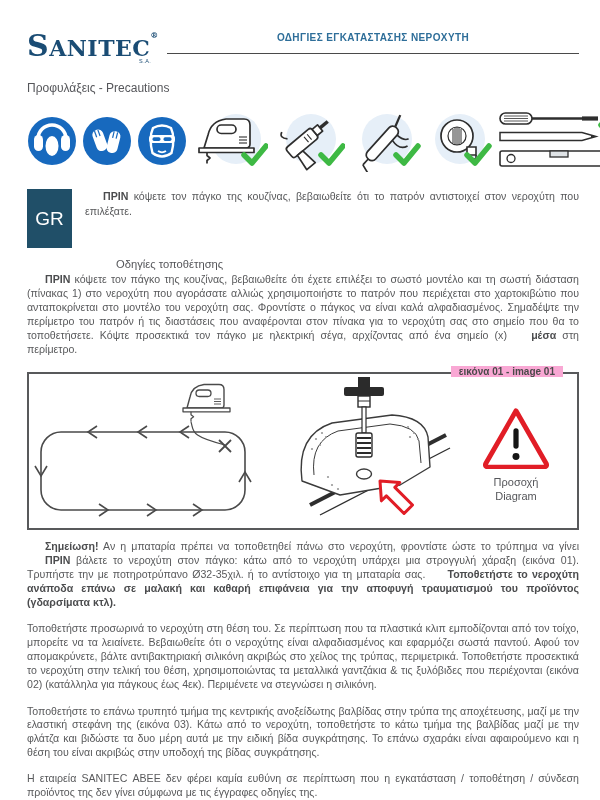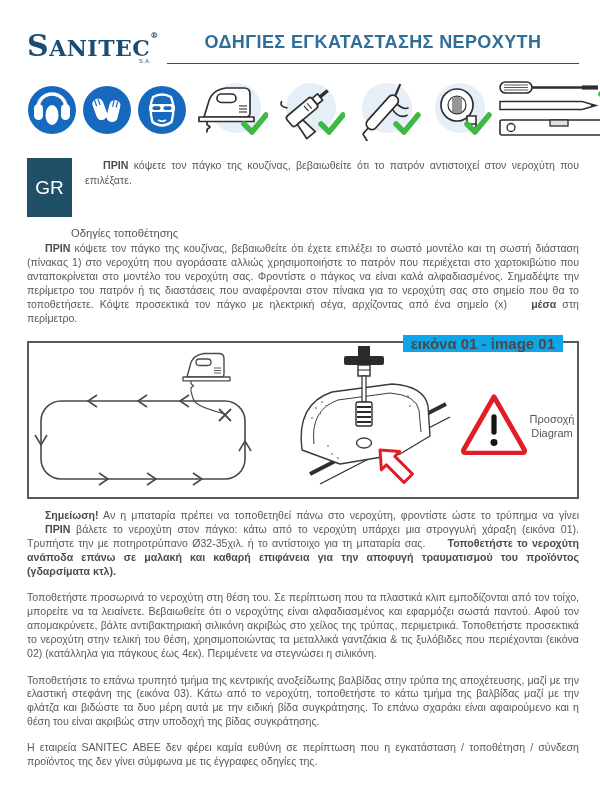--- a/index.html
+++ b/index.html
@@ -9,66 +9,67 @@
 
   
   .header { display:flex; align-items:flex-start;justify-content:flex-end; }
   .logo-block { width:140px; position:relative; padding-top:4px; }
   .logo-main { font-family:"DejaVu Serif", serif; color:#1A4C74; font-weight:600; letter-spacing:.5px; white-space:nowrap; }
   .logo-s { font-size:30px; }
   .logo-rest { font-size:22px; }
   .logo-reg { font-size:8px; vertical-align:18px; color:#1A4C74; }
   .logo-sa { position:absolute; left:112px; top:34px; font-size:5.5px; color:#1A4C74; letter-spacing:.5px; }
   .header-right { flex:1; padding-bottom:10px; border-bottom:1.5px solid #4a4a4a; margin-top:8px; }
-  .doc-title { text-align:center; color:#2E6E99; font-weight:bold; font-size:18px; letter-spacing:.4px; }
+  .doc-title { text-align:center; color:#2E6E99; font-weight:bold; font-size:10px; letter-spacing:.4px; }
 
   .section-heading { margin-top:18px; font-size:12px; color:#55565A; }
 
   
   .icons-row { margin-top:14px; display:flex; align-items:center; gap:5px; height:64px; }
   .icons-row svg { display:block; }
 
   
   .gr-row { display:flex; margin-top:16px; }
   .gr-badge { width:45px; height:59px; background:#204F68; color:#fff; font-size:19px; display:flex; align-items:center; justify-content:center; flex:0 0 45px; }
   .gr-text { margin-left:13px; font-size:10.6px; line-height:14.5px; text-align:justify; }
-  .subheading { margin-top:10px; margin-left:44px; font-size:11.2px; color:#55565A; }
+  .subheading { margin-top:10px; margin-left:89px; font-size:11.2px; color:#55565A; }
 
   p.body { font-size:10.6px; line-height:13.9px; text-align:justify; color:#58595B; }
   p.body b, .gr-text b { color:#4b4c4e;padding-left:18px; }
   .p1 { margin-top:3px; }
   .note { margin-top:10px; }
   .p3 { margin-top:12px; }
   .p4 { margin-top:13px; }
   .disclaimer { margin-top:12px; }
 
   
   .figure { position:relative; margin-top:16px; border:2px solid #58595B; height:158px; display:flex; }
-  .figure-tag { position:absolute; top:-8px; right:14px; background:#0ea5e9; padding:0 8px; font-size:15px; font-weight:bold; color:#4a4a4a; }
+  .figure-tag { position:absolute; top:-8px; right:14px; background:#f9a8d4; padding:0 8px; font-size:10px; font-weight:bold; color:#4a4a4a; }
   .fig-left { position:relative; width:248px; flex:0 0 248px; }
   .diagram-label { position:absolute; top:8px; left:9px; font-size:11px; line-height:14px; color:#55565A; }
   .fig-mid { flex:0 0 178px; display:flex; align-items:center; justify-content:center; }
-  .fig-right { flex:1; display:flex; flex-direction:row; align-items:center; justify-content:center; padding-top:6px; }
+  .fig-right { flex:1; display:flex; flex-direction:column; align-items:center; justify-content:center; padding-top:6px; }
   .caution-label { margin-top:6px; font-size:11px; line-height:14px; color:#55565A; text-align:center; }
 </style>
 </head>
 <body>
 
 <div class="page">
 
   <div class="header">
     <div class="logo-block">
       <span class="logo-main"><span class="logo-s">S</span><span class="logo-rest">ANITEC</span><span class="logo-reg">®</span></span>
       <span class="logo-sa">S.A.</span>
     </div>
     <div class="header-right">
       <div class="doc-title">ΟΔΗΓΙΕΣ ΕΓΚΑΤΑΣΤΑΣΗΣ ΝΕΡΟΧΥΤΗ</div>
     </div>
   </div>
 
+  <div class="section-heading">Προφυλάξεις - Precautions</div>
 
   <div class="icons-row">
 
     <span>
       <svg width="50" height="50" viewBox="0 0 50 50">
         <circle cx="25" cy="25" r="24" fill="#1769BE"></circle>
         <path d="M11 23 A14 14 0 0 1 39 23" stroke="#fff" stroke-width="3.5" fill="none"></path>
         <rect x="7" y="19" width="9" height="16" rx="4.5" fill="#fff"></rect>
         <rect x="34" y="19" width="9" height="16" rx="4.5" fill="#fff"></rect>
         <ellipse cx="25" cy="30" rx="6.5" ry="10" fill="#fff"></ellipse>

